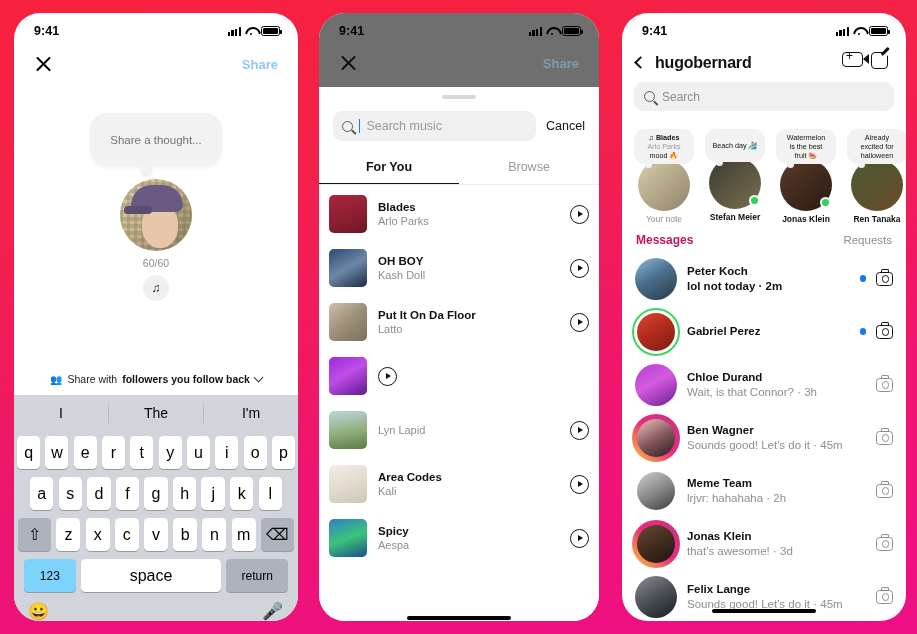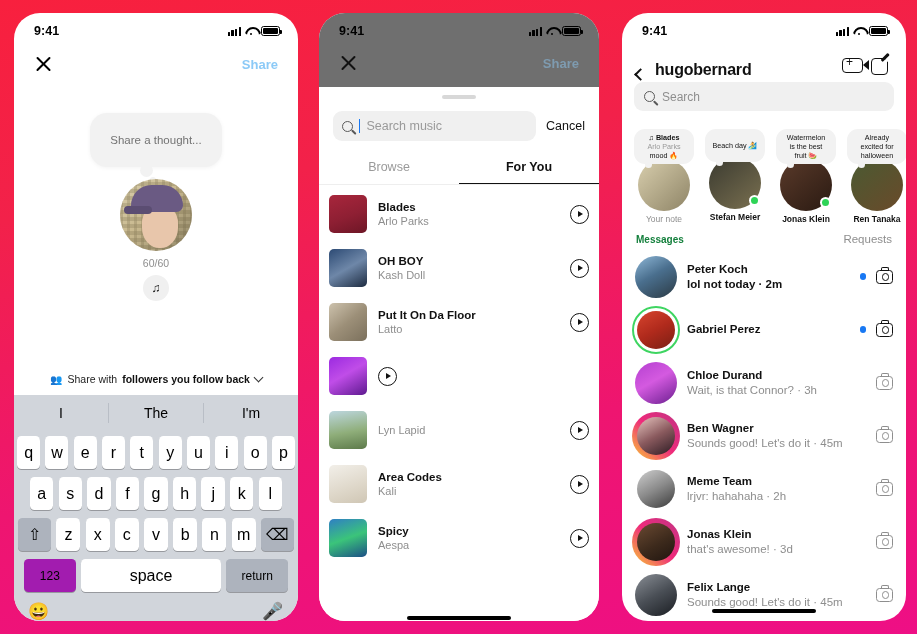--- a/index.html
+++ b/index.html
@@ -132,21 +132,21 @@
   .kb-row { display:flex; justify-content:center; gap:5.2px; margin-bottom: 8px; }
   .key {
     background:#fff; border-radius:4.5px; height:33px; width:24px;
     display:flex; align-items:center; justify-content:center;
     font-size:16px; color:#000; box-shadow: 0 1px 0 rgba(0,0,0,.28);
   }
   .kb-row.r2 { padding: 0 13px; }
   .kb-row.r3 { padding: 0 0px; }
   .key.wide { width: 33px; background:#ADB3BD; }
   .key.space { width: 140px; }
-  .key.num { width: 52px; background:#a21caf; font-size:12px; }
+  .key.num { width: 52px; background:#7dd3fc; font-size:12px; }
   .key.ret  { width: 62px; background:#ADB3BD; font-size:12px; }
   .kb-bottom { display:flex; justify-content:space-between; padding: 1px 14px 0; }
   .kb-bottom span { font-size:17px; color:#3a3f47; }
   .home-ind { position:absolute; bottom:7px; left:50%; transform:translateX(-50%);
     width:104px; height:4.5px; background:#000; border-radius:3px; }
 
   
   #phone2 .dim-top { background:#6f6f6f; height: 74px; position:relative; }
   #phone2 .statusbar { position:absolute; top:0; left:0; right:0; }
   #phone2 .statusbar .status-time,
@@ -181,21 +181,21 @@
   .tmeta { flex:1; min-width:0; }
   .tname { font-size:11.5px; font-weight:bold; color:#111; line-height:14px; }
   .tart { font-size:11px; color:#8e8e8e; line-height:14px; }
   .playbtn { width:19px; height:19px; border:1.4px solid #111; border-radius:50%;
     display:flex; align-items:center; justify-content:center; flex:none; }
   .playbtn::after { content:""; width:0;height:0; border-left:5.5px solid #111;
     border-top:3.6px solid transparent; border-bottom:3.6px solid transparent; margin-left:2px; }
   #phone2 .home-ind { bottom:9px; }
 
   
-  .p3-nav { display:flex; align-items:flex-end; padding: 3px 14px 0; gap: 8px; height:36px; }
+  .p3-nav { display:flex; align-items:center; padding: 3px 14px 0; gap: 8px; height:36px; }
   .back-chev { width:9px;height:9px;border-left:2.2px solid #111;border-bottom:2.2px solid #111;
     transform: rotate(45deg); margin-right:2px; }
   .p3-title { font-size:16px; font-weight:bold; color:#111; flex:1; letter-spacing:-.2px; }
   .icn { width:21px; height:21px; position:relative; flex:none; }
   .vidp { width:21px; height:15px; border:1.9px solid #111; border-radius:4px; position:relative; }
   .vidp::after { content:""; position:absolute; right:-7px; top:1.2px;
     width:0;height:0;border-top:5px solid transparent;border-bottom:5px solid transparent;
     border-right:6px solid #111; }
   .vidp::before { content:"+"; position:absolute; left:3px; top:-4.5px; font-size:12px; color:#111; font-weight:300;}
   .pencil { width:17px; height:17px; border:1.9px solid #111; border-radius:4px; position:relative; }
@@ -224,21 +224,21 @@
     overflow:visible; }
   .note-av .inner { width:100%;height:100%;border-radius:50%; overflow:hidden; }
   .online { position:absolute; right:1px; bottom:3px; width:11px;height:11px;border-radius:50%;
     background:#2ED457; border:2px solid #fff; }
   .note-name { text-align:center; font-size:8.5px; color:#111; margin-top:3px; font-weight:bold;
     white-space:nowrap; overflow:hidden; }
   .note-name.grey { color:#8e8e8e; font-weight:normal; }
 
   .msg-head { display:flex; align-items:center; justify-content:space-between;
     padding: 9px 14px 5px; }
-  .msg-head .h { font-size:10px; font-weight:bold; color:#15803d; }
+  .msg-head .h { font-size:12px; font-weight:bold; color:#be185d; }
   .msg-head .r { font-size:11.5px; color:#8e8e8e; }
 
   .msg { display:flex; align-items:center; gap:10px; padding: 5px 13px; height:53px; }
   .mav { width:42px;height:42px;border-radius:50%; flex:none; position:relative; }
   .mav .ring { position:absolute; inset:-3px; border-radius:50%; }
   .mav .ph { position:absolute; inset:0; border-radius:50%; overflow:hidden; }
   .mtext { flex:1; min-width:0; }
   .mname { font-size:11.5px; font-weight:bold; color:#111; line-height:15px; }
   .mprev { font-size:11.5px; color:#8e8e8e; line-height:15px; white-space:nowrap; overflow:hidden; }
   .msg.unread .mprev { color:#111; font-weight:bold; }
@@ -388,22 +388,22 @@
       <div class="search-row">
         <div class="search-box">
           <div class="mag"></div>
           <div class="caret"></div>
           <div class="sb-placeholder">Search music</div>
         </div>
         <div class="cancel">Cancel</div>
       </div>
 
       <div class="tabs">
+        <div class="tab active">For You</div>
         <div class="tab">Browse</div>
-        <div class="tab active">For You</div>
       </div>
 
       <div class="tracklist" id="tracklist">
           <div class="track">
             <div class="art" style="background:linear-gradient(160deg,#a8263c 0%,#8e1f33 55%,#6d1626 100%)"></div>
             <div class="tmeta">
               <div class="tname">Blades</div>
               <div class="tart">Arlo Parks</div>
             </div>
             <div class="playbtn"></div>

